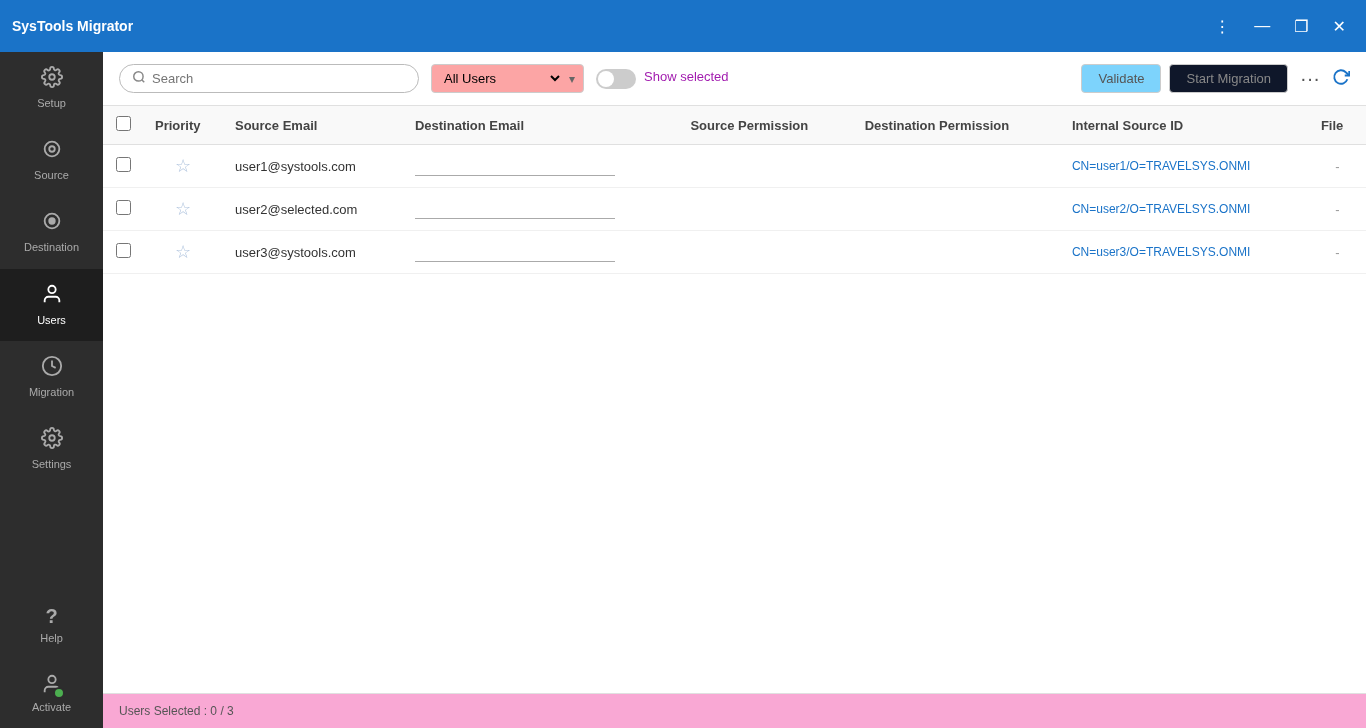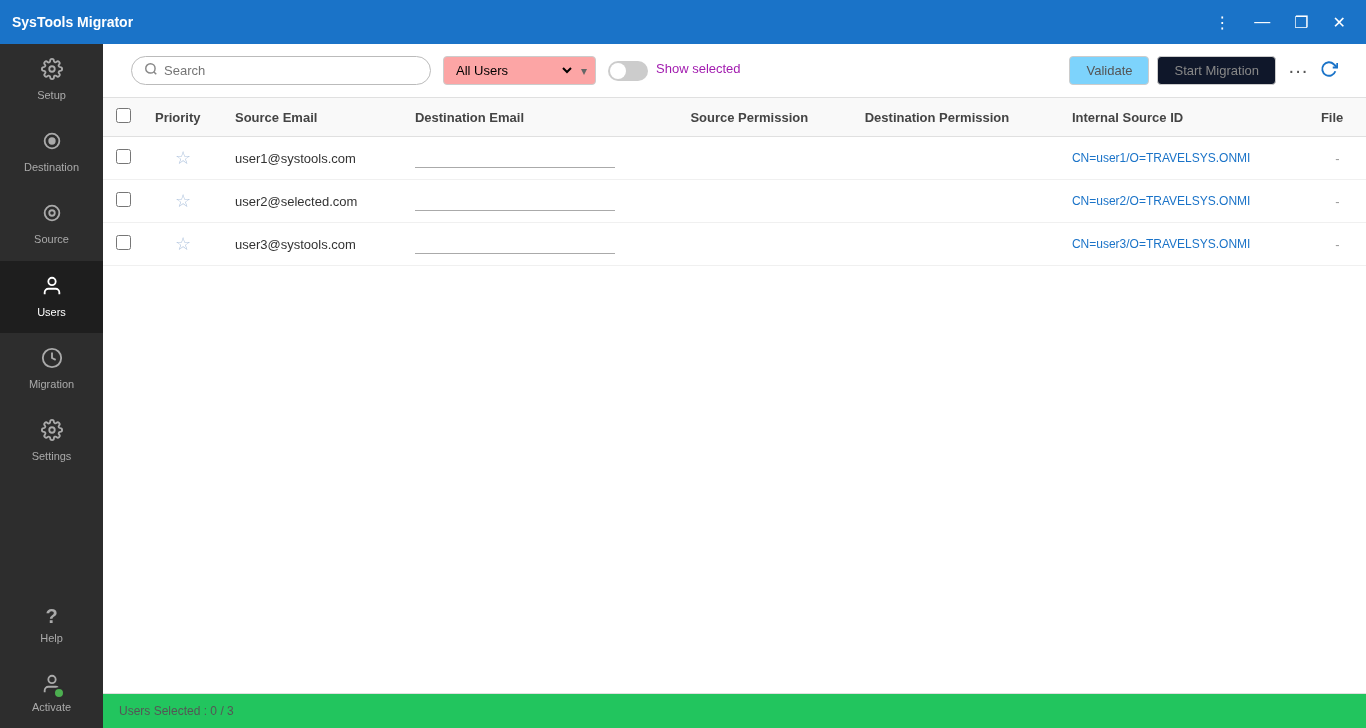--- a/index.html
+++ b/index.html
@@ -1,21 +1,21 @@
 <!DOCTYPE html>
 <html><head>
   <meta charset="utf-8">
   <style>
     * { margin: 0; padding: 0; box-sizing: border-box; }
     body { font-family: 'Segoe UI', Arial, sans-serif; background: #f5f5f5; width: 1366px; height: 728px; overflow: hidden; display: flex; flex-direction: column; }
 
     
     .title-bar {
       background: #1a73c8;
-      height: 44px;
+      height: 52px;
       display: flex;
       align-items: center;
       padding: 0 12px;
       color: white;
       flex-shrink: 0;
       user-select: none;
     }
     .title-bar-title {
       font-size: 14px;
       font-weight: 600;
@@ -100,21 +100,21 @@
       display: flex;
       flex-direction: column;
       background: white;
       overflow: hidden;
     }
 
     
     .toolbar {
       display: flex;
       align-items: center;
-      padding: 12px 28px;
+      padding: 12px 16px;
       border-bottom: 1px solid #e0e0e0;
       gap: 12px;
       flex-shrink: 0;
     }
     .search-box {
       display: flex;
       align-items: center;
       border: 1px solid #bbb;
       border-radius: 20px;
       padding: 5px 12px;
@@ -280,21 +280,21 @@
       height: 15px;
       cursor: pointer;
     }
 
     
     .footer {
       padding: 10px 16px;
       border-top: 1px solid #e0e0e0;
       font-size: 12px;
       color: #555;
-      background: #22c55e;
+      background: #f9a8d4;
       flex-shrink: 0;
     }
   </style>
 </head>
 <body>
 
 <div class="title-bar">
   <span class="title-bar-title">SysTools Migrator</span>
   <div class="title-bar-controls">
     <span title="More options">⋮</span>
@@ -314,34 +314,34 @@
           <path d="M19.4 15a1.65 1.65 0 0 0 .33 1.82l.06.06a2 2 0 0 1-2.83 2.83l-.06-.06a1.65 1.65 0 0 0-1.82-.33 1.65 1.65 0 0 0-1 1.51V21a2 2 0 0 1-4 0v-.09A1.65 1.65 0 0 0 9 19.4a1.65 1.65 0 0 0-1.82.33l-.06.06a2 2 0 0 1-2.83-2.83l.06-.06A1.65 1.65 0 0 0 4.68 15a1.65 1.65 0 0 0-1.51-1H3a2 2 0 0 1 0-4h.09A1.65 1.65 0 0 0 4.6 9a1.65 1.65 0 0 0-.33-1.82l-.06-.06a2 2 0 0 1 2.83-2.83l.06.06A1.65 1.65 0 0 0 9 4.68a1.65 1.65 0 0 0 1-1.51V3a2 2 0 0 1 4 0v.09a1.65 1.65 0 0 0 1 1.51 1.65 1.65 0 0 0 1.82-.33l.06-.06a2 2 0 0 1 2.83 2.83l-.06.06A1.65 1.65 0 0 0 19.4 9a1.65 1.65 0 0 0 1.51 1H21a2 2 0 0 1 0 4h-.09a1.65 1.65 0 0 0-1.51 1z"></path>
         </svg>
       </span>
       <span class="label">Setup</span>
     </div>
 
     <div class="sidebar-item">
       <span class="icon">
         <svg width="22" height="22" viewBox="0 0 24 24" fill="none" stroke="#aaa" stroke-width="2">
           <circle cx="12" cy="12" r="8"></circle>
+          <circle cx="12" cy="12" r="3"></circle>
+        </svg>
+      </span>
+      <span class="label">Source</span>
+    </div>
+
+    <div class="sidebar-item">
+      <span class="icon">
+        <svg width="22" height="22" viewBox="0 0 24 24" fill="none" stroke="#aaa" stroke-width="2">
+          <circle cx="12" cy="12" r="8"></circle>
           <circle cx="12" cy="12" r="3" fill="#aaa"></circle>
         </svg>
       </span>
       <span class="label">Destination</span>
-    </div>
-
-    <div class="sidebar-item">
-      <span class="icon">
-        <svg width="22" height="22" viewBox="0 0 24 24" fill="none" stroke="#aaa" stroke-width="2">
-          <circle cx="12" cy="12" r="8"></circle>
-          <circle cx="12" cy="12" r="3"></circle>
-        </svg>
-      </span>
-      <span class="label">Source</span>
     </div>
 
     <div class="sidebar-item active">
       <span class="icon">
         <svg width="22" height="22" viewBox="0 0 24 24" fill="none" stroke="white" stroke-width="2">
           <path d="M20 21v-2a4 4 0 0 0-4-4H8a4 4 0 0 0-4 4v2"></path>
           <circle cx="12" cy="7" r="4"></circle>
         </svg>
       </span>
       <span class="label" style="color:white">Users</span>

